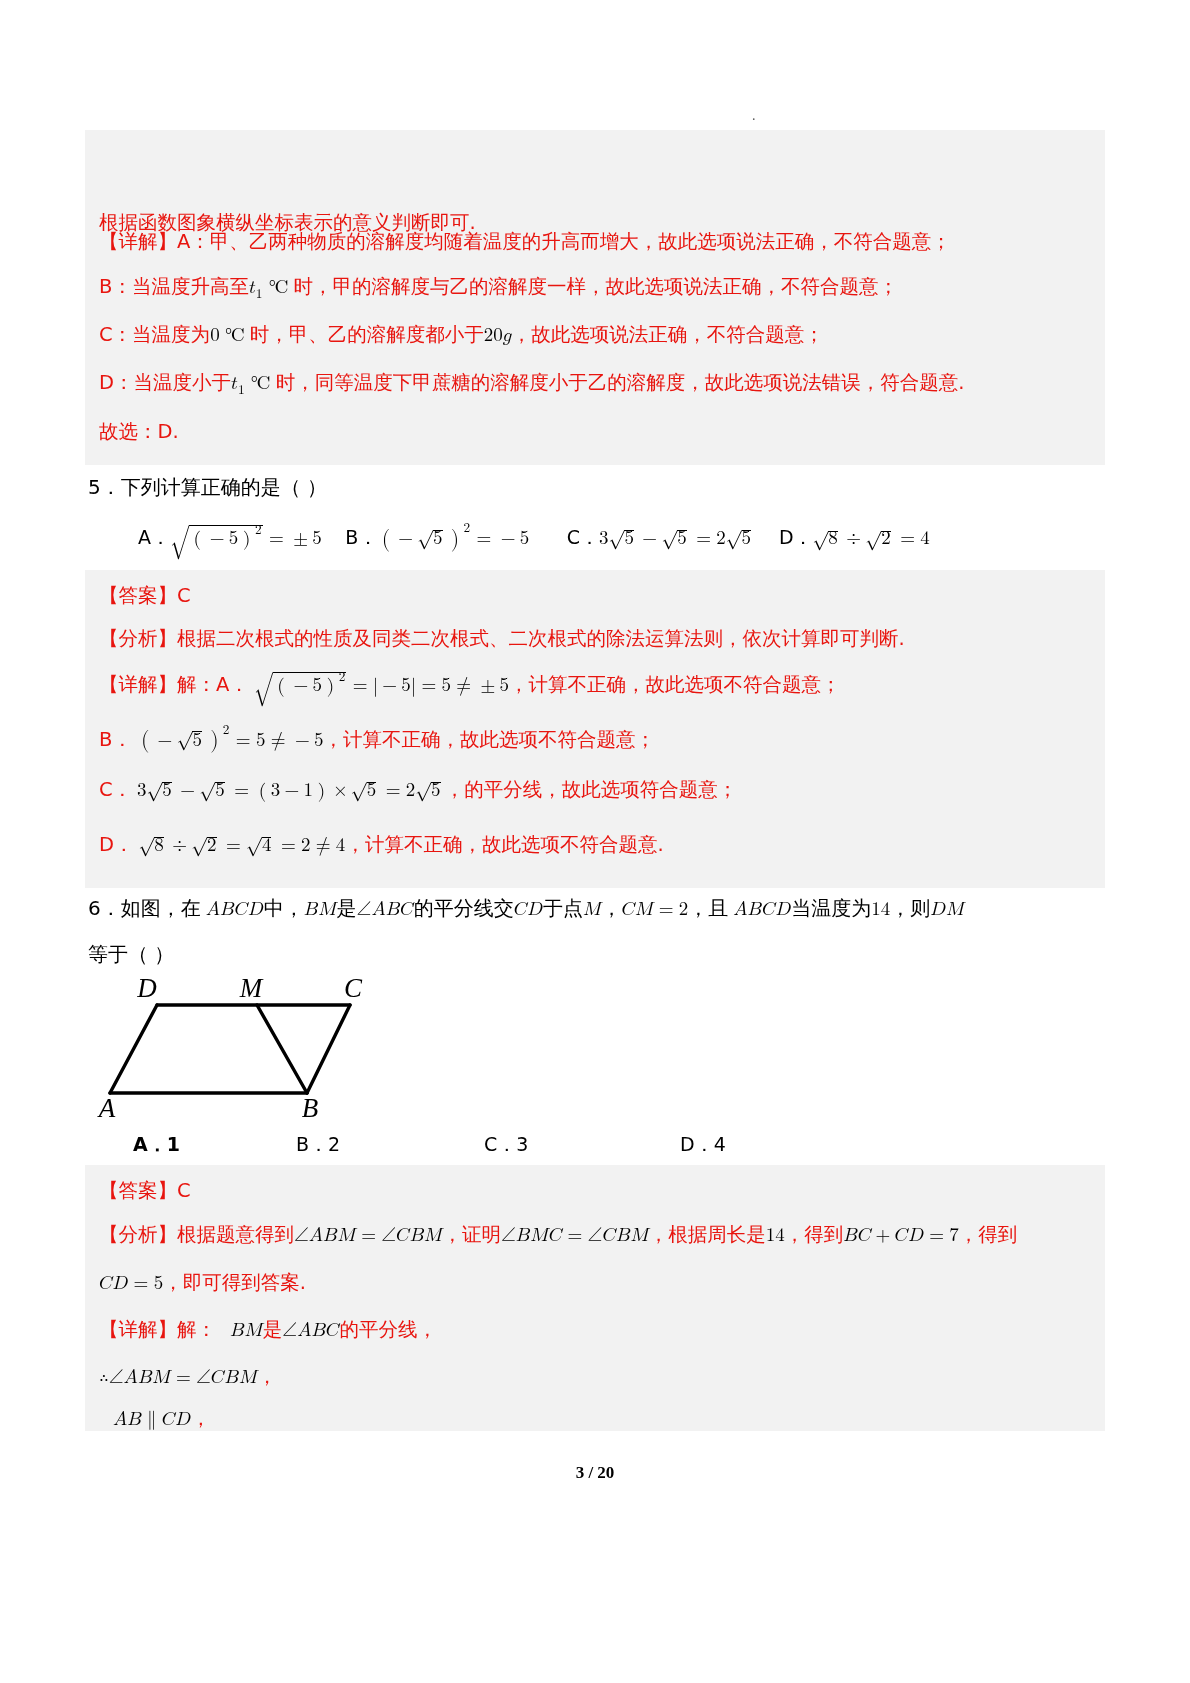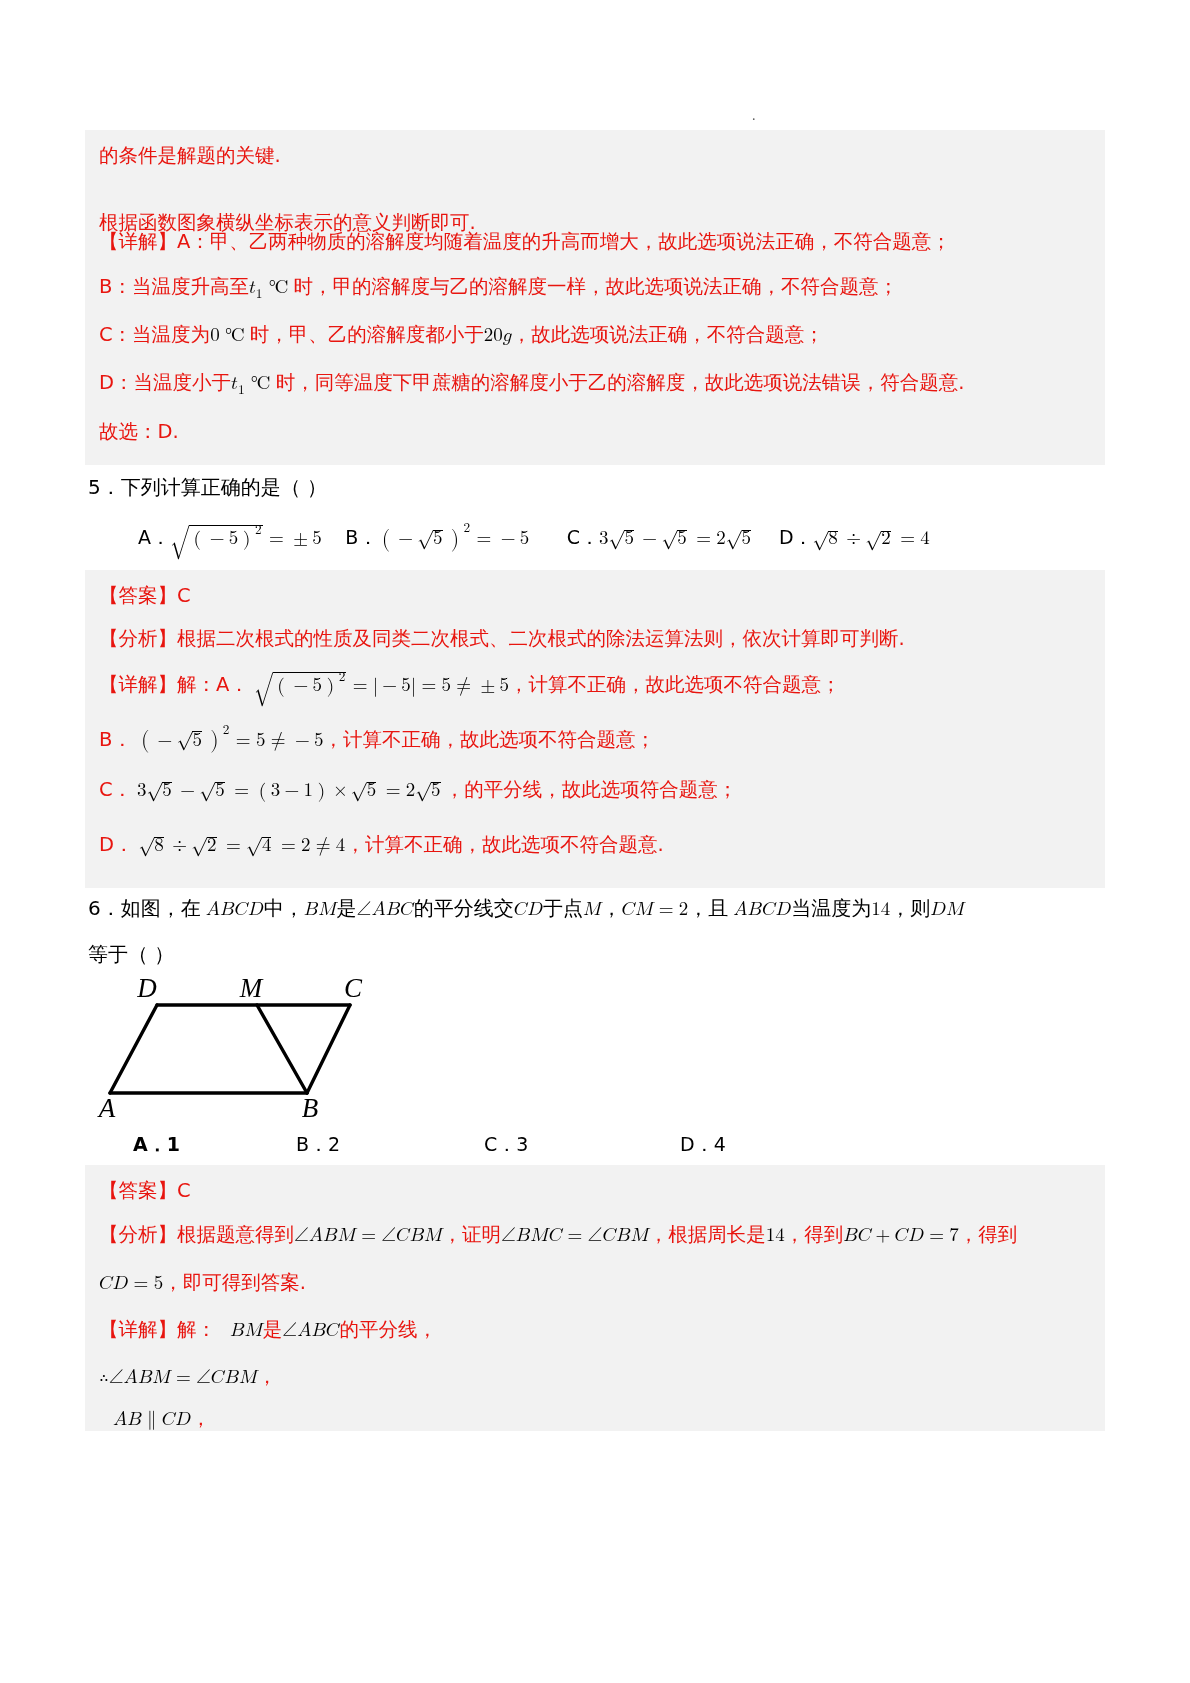--- a/index.html
+++ b/index.html
@@ -75,21 +75,20 @@
 </style>
 </head>
 <body>
 
 <div class="page">
 
   <span class="dot" style="left:752px; top:108px;">.</span>
 
   <div class="shade" style="top:130px; height:335px;">
 
-    <div class="line red cn ln-pad" style="top:16px;">的条件是解题的关键.</div>
 
     <div class="line red cn ln-pad" style="top:59px;margin-top:24px;">根据函数图象横纵坐标表示的意义判断即可.</div>
 
     <div class="line ln-pad" style="top:102px;">
       <span class="red cn">【详解】</span><span class="red cn">A：甲、乙两种物质的溶解度均随着温度的升高而增大，故此选项说法正确，不符合题意；</span>
     </div>
 
     <div class="line ln-pad" style="top:147px;">
       <span class="red cn">B：当温度升高至</span><math xmlns="http://www.w3.org/1998/Math/MathML">
           <msub>
@@ -457,14 +456,15 @@
       <math xmlns="http://www.w3.org/1998/Math/MathML">
           <mi>A</mi>
           <mi>B</mi>
           <mo>∥</mo>
           <mi>C</mi>
           <mi>D</mi>
         </math><span class="red cn">，</span>
     </div>
   </div>
 
+  <div class="footer" style="top:1463px;">3 / 20</div>
 
 </div>
 
 </body></html>

